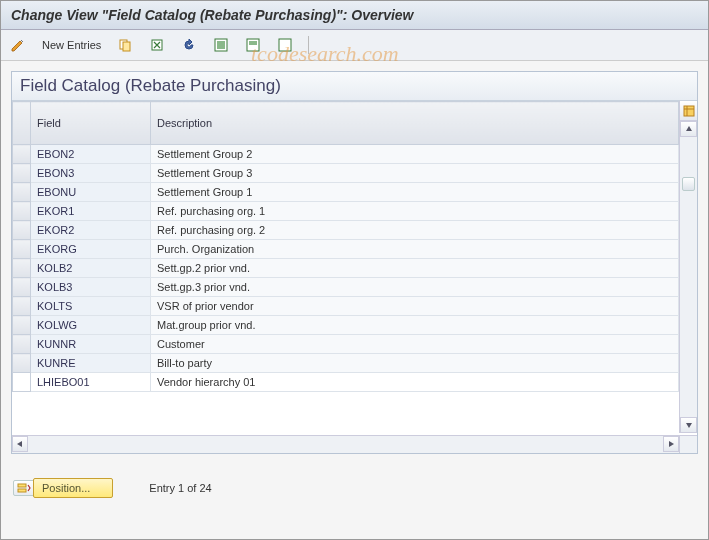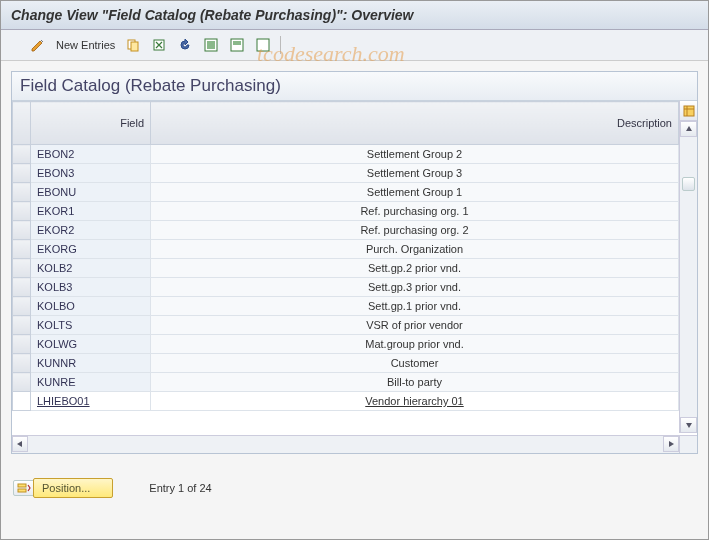--- a/index.html
+++ b/index.html
@@ -18,21 +18,22 @@
       padding: 6px 10px;
       font-size: 14px;
       font-weight: bold;
       font-style: italic;
       color: #333;
       border-bottom: 1px solid #aab;
     }
     .toolbar {
       display: flex;
       align-items: center;
-      padding: 4px 24px;
+      gap: 6px;
+      padding: 4px 4px;
       background: #eef1f5;
       border-bottom: 1px solid #ccc;
     }
     .toolbar .sep { width:1px; height:18px; background:#bbb; margin:0 4px; }
     .tb-btn {
       display:flex; align-items:center; gap:4px;
       padding:2px 4px; border:1px solid transparent; border-radius:2px;
       cursor:pointer;
     }
     .tb-label { color:#333; }
@@ -58,39 +59,39 @@
     .table-scroll {
       overflow: hidden;
       height: 332px;
       width: calc(100% - 18px);
     }
     table { border-collapse: collapse; width: 100%; table-layout:fixed;}
     th {
       background: linear-gradient(to bottom, #f0f2f5, #dfe3ea);
       border: 1px solid #c8d0dc;
       padding: 15px 6px;
-      text-align:right;
+      text-align:left;
       font-weight:normal;
       color:#334;
       font-size:11px;
       height: 16px;
     }
     th.sel-col { width:18px; }
     th.field-col { width:120px; }
     td {
       border: 1px solid #dde3ea;
       padding: 3px 6px;
       height: 19px;
       background: #fbfcfd;
       color:#333;
     }
     td.sel-cell { background: linear-gradient(to bottom,#f0f2f5,#dfe3ea); border:1px solid #c8d0dc;}
     td.field-cell { background:#edf2f8; color:#335;margin-left:8px; }
-    td.desc-cell { background:#f7f9fb;text-align:center; }
-    tr.last td { background:#fff;text-decoration:underline; }
+    td.desc-cell { background:#f7f9fb; }
+    tr.last td { background:#fff; }
 
     .vscroll {
       position:absolute; right:0; top:0; width:18px; height:332px;
       background:#eef1f5; border-left:1px solid #ccd;
       display:flex; flex-direction:column;
     }
     .vscroll .cfg {
       height:20px; border-bottom:1px solid #ccd;
       display:flex; align-items:center; justify-content:center;
       background:linear-gradient(to bottom,#fff,#e5e9ef);
@@ -132,21 +133,21 @@
     .pos-icon-box {
       width:22px; height:16px;
       background:linear-gradient(to bottom,#fff,#e8ecf2);
       border:1px solid #bcc; border-radius:2px;
       display:flex; align-items:center; justify-content:center;
       margin-right:-2px;
     }
     .entry-text { color:#333; }
     .watermark {
       position:absolute;
-      top:40px; left:256px;
+      top:40px; left:250px;
       color: rgba(230,150,60,0.5);
       font-size:22px;
       font-family: Georgia, serif;
       font-style:italic;
       pointer-events:none;
       z-index: 100;
     }
   </style>
 </head>
 <body>
@@ -250,25 +251,20 @@
               <td class="field-cell">KOLB2</td>
               <td class="desc-cell">Sett.gp.2 prior vnd.</td>
             </tr>
             <tr>
               <td class="sel-cell"></td>
               <td class="field-cell">KOLB3</td>
               <td class="desc-cell">Sett.gp.3 prior vnd.</td>
             </tr>
             <tr>
               <td class="sel-cell"></td>
-              <td class="field-cell">KOLBO</td>
-              <td class="desc-cell">Sett.gp.1 prior vnd.</td>
-            </tr>
-            <tr>
-              <td class="sel-cell"></td>
               <td class="field-cell">KOLTS</td>
               <td class="desc-cell">VSR of prior vendor</td>
             </tr>
             <tr>
               <td class="sel-cell"></td>
               <td class="field-cell">KOLWG</td>
               <td class="desc-cell">Mat.group prior vnd.</td>
             </tr>
             <tr>
               <td class="sel-cell"></td>

